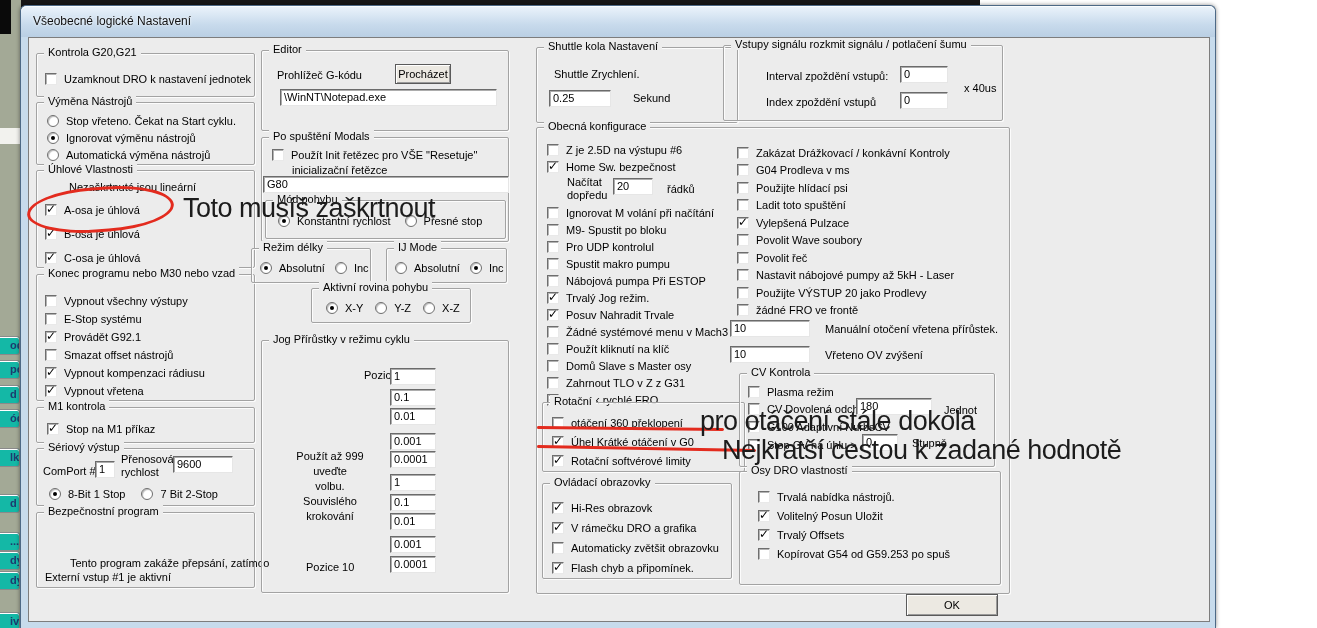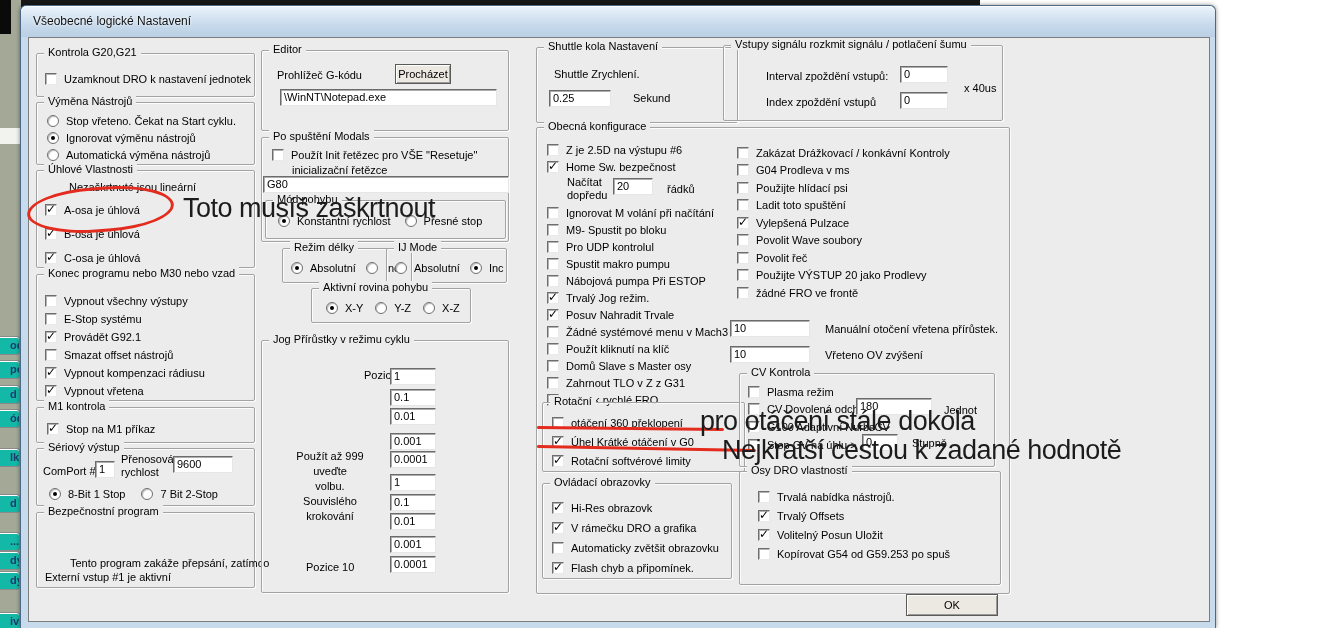--- a/index.html
+++ b/index.html
@@ -230,21 +230,21 @@
                 <span>Konstantní rychlost</span>
               </label>
               <label class="opt">
                 <span class="radio"></span>
                 <span>Přesné stop</span>
               </label>
             </div>
         </div>
       </div>
 
-      <div class="group" style="left:253px;top:210px;width:130px;height:35px;">
+      <div class="group" style="left:222px;top:210px;width:120px;height:35px;">
         <span class="glabel">Režim délky</span>
         <div class="hlist" style="position:absolute;left:8px;top:10px;gap:10px;">
             <label class="opt">
               <span class="radio on"></span>
               <span>Absolutní</span>
             </label>
             <label class="opt">
               <span class="radio"></span>
               <span>Inc</span>
             </label>
@@ -453,20 +453,24 @@
             <label class="opt">
               <span class="box"></span>
               <span>Povolit Wave soubory</span>
             </label>
             <label class="opt">
               <span class="box"></span>
               <span>Povolit řeč</span>
             </label>
             <label class="opt">
               <span class="box"></span>
+              <span>Nastavit nábojové pumpy až 5kH   - Laser</span>
+            </label>
+            <label class="opt">
+              <span class="box"></span>
               <span>Použijte VÝSTUP 20 jako Prodlevy</span>
             </label>
             <label class="opt">
               <span class="box"></span>
               <span>žádné FRO ve frontě</span>
             </label>
           </div>
         <div class="tfield" style="left:193px;top:192px;width:80px;">10</div>
         <div class="lbl" style="left:288px;top:195px;">Manuální otočení vřetena přírůstek.</div>
         <div class="tfield" style="left:193px;top:218px;width:80px;">10</div>
@@ -498,25 +502,25 @@
 
         <div class="group" style="left:202px;top:343px;width:262px;height:114px;">
           <span class="glabel">Osy DRO vlastností</span>
           <div class="vlist" style="padding:16px 0 0 18px;gap:2px;">
               <label class="opt">
                 <span class="box"></span>
                 <span>Trvalá nabídka nástrojů.</span>
               </label>
               <label class="opt">
                 <span class="box on"></span>
+                <span>Volitelný Posun Uložit</span>
+              </label>
+              <label class="opt">
+                <span class="box on"></span>
                 <span>Trvalý Offsets</span>
-              </label>
-              <label class="opt">
-                <span class="box on"></span>
-                <span>Volitelný Posun Uložit</span>
               </label>
               <label class="opt">
                 <span class="box"></span>
                 <span>Kopírovat G54 od G59.253 po spuš</span>
               </label>
             </div>
         </div>
       </div>
 
       <div class="btn" style="left:877px;top:556px;width:92px;height:22px;line-height:20px;">OK</div>

